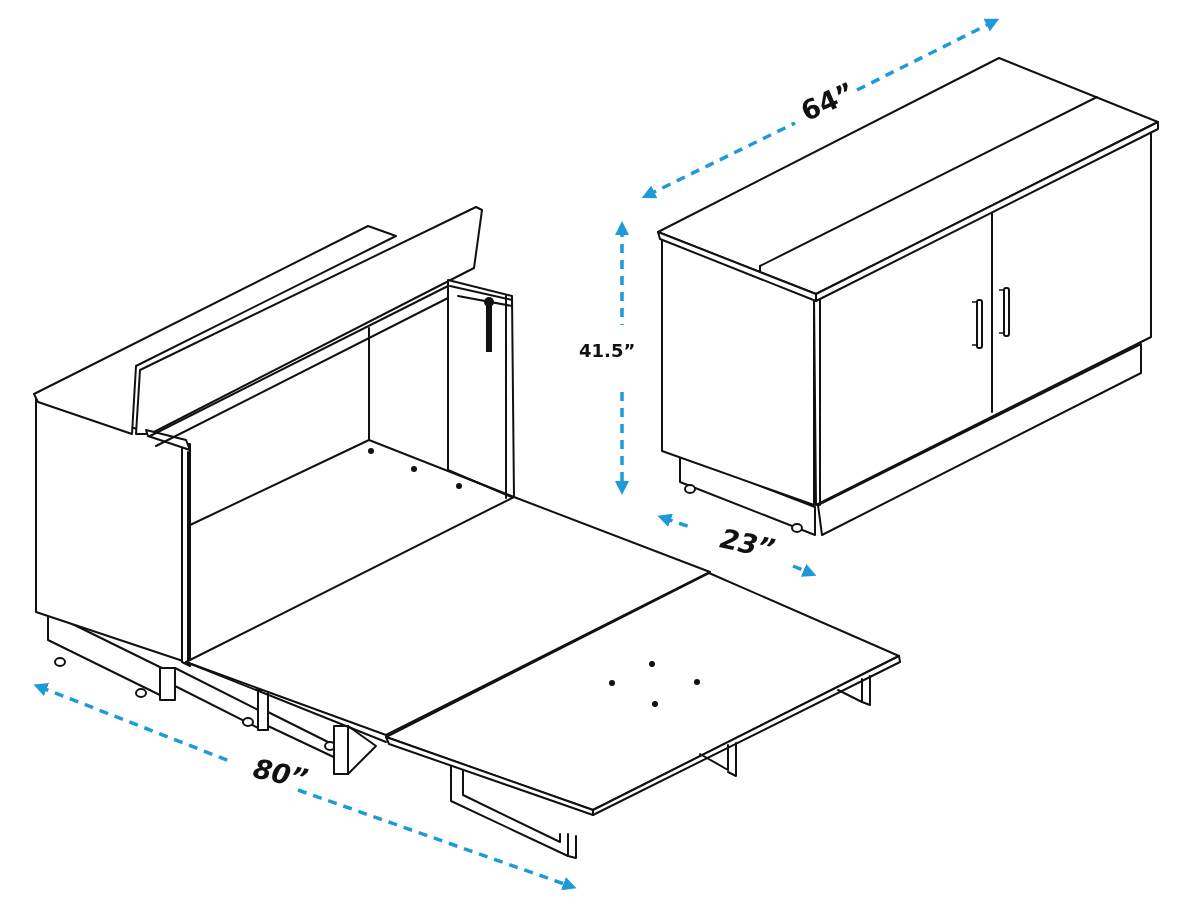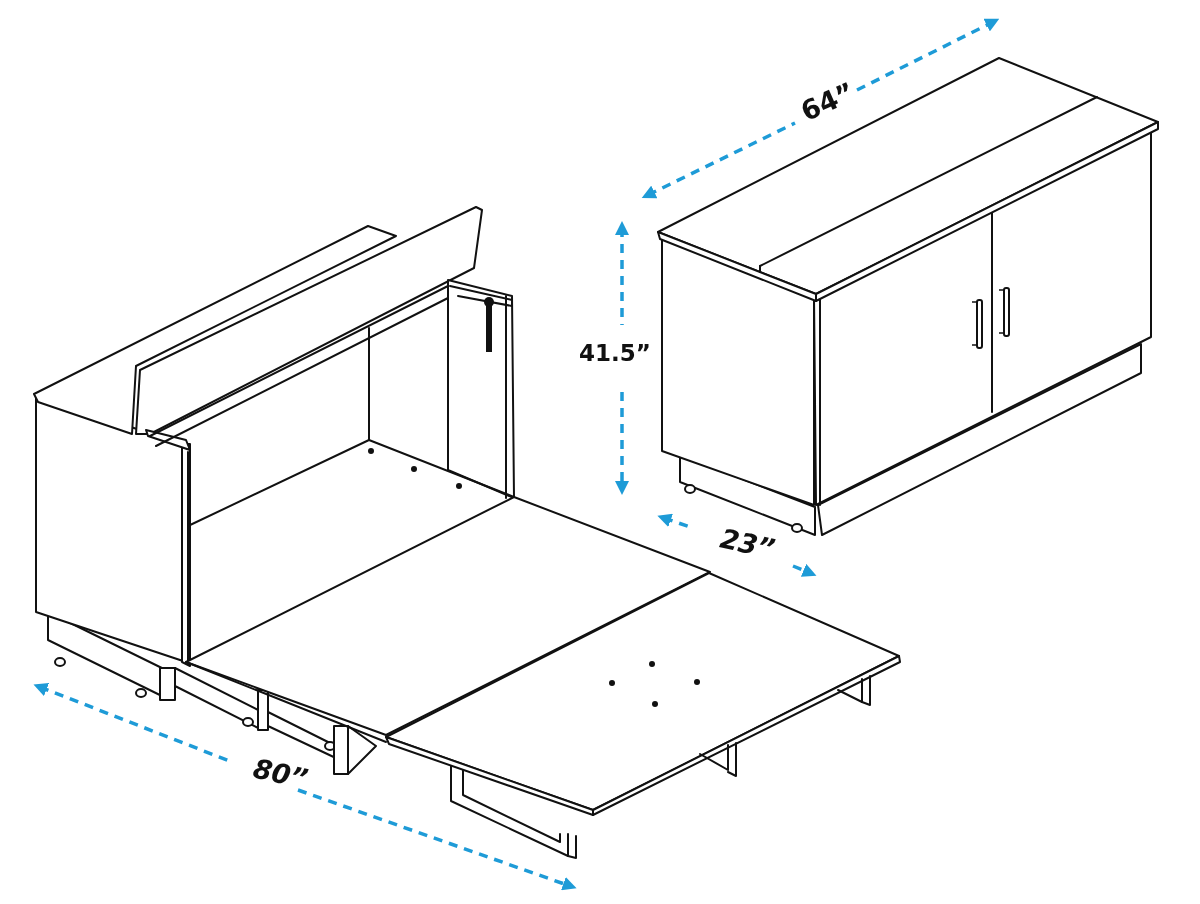--- a/index.html
+++ b/index.html
@@ -131,15 +131,15 @@
 
     <line class="dim" x1="664" y1="518" x2="690" y2="527" stroke="#1e9bd7" marker-start="url(#arr)"></line>
     <line class="dim" x1="793" y1="566" x2="810" y2="573" stroke="#1e9bd7" marker-end="url(#arr)"></line>
 
     <line class="dim" x1="40" y1="687" x2="232" y2="762" stroke="#1e9bd7" marker-start="url(#arr)"></line>
     <line class="dim" x1="298" y1="790" x2="570" y2="886" stroke="#1e9bd7" marker-end="url(#arr)"></line>
   </g>
 </svg>
 
 <div class="dim-label" style="left:800px; top:86px; font-size:27px; transform: rotate(-24deg);">64”</div>
-<div class="dim-label" style="left:579px; top:340px; font-size:23px;">41.5”</div>
+<div class="dim-label" style="left:579px; top:340px; font-size:18px;">41.5”</div>
 <div class="dim-label" style="left:720px; top:528px; font-size:27px; font-style:italic; transform: rotate(12deg);">23”</div>
 <div class="dim-label" style="left:253px; top:758px; font-size:27px; font-style:italic; transform: rotate(12deg);">80”</div>
 
 </body></html>

